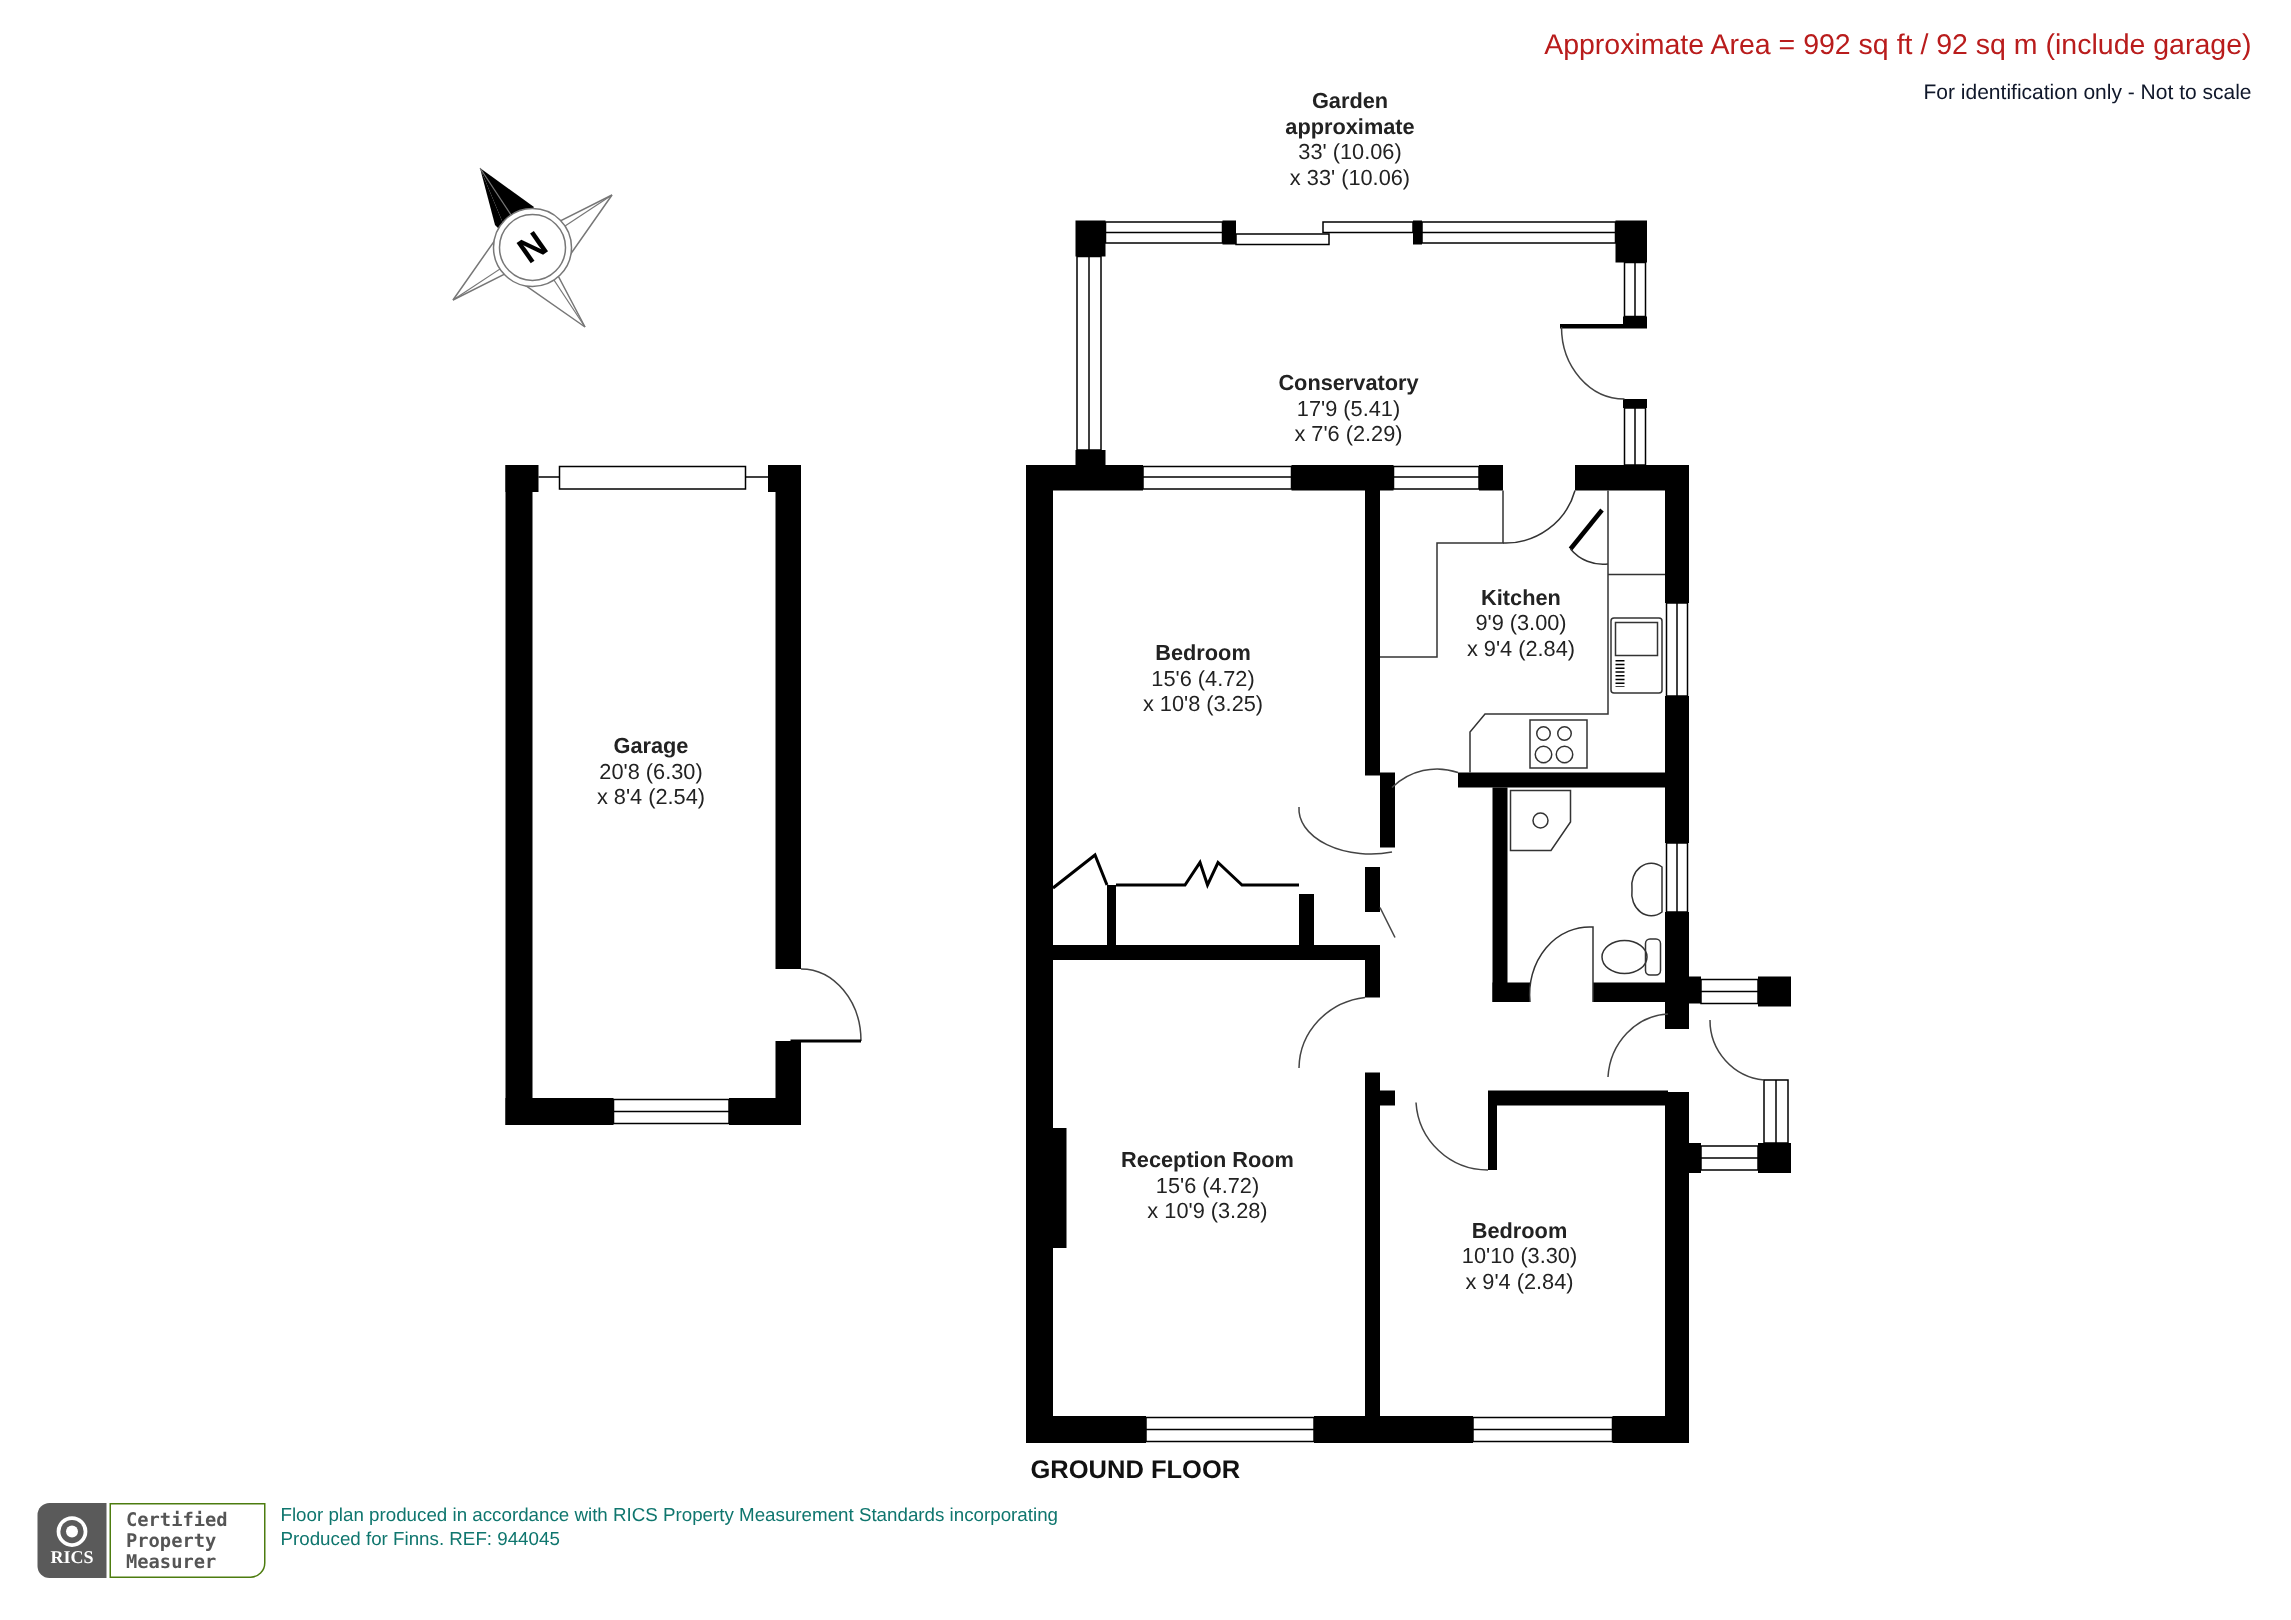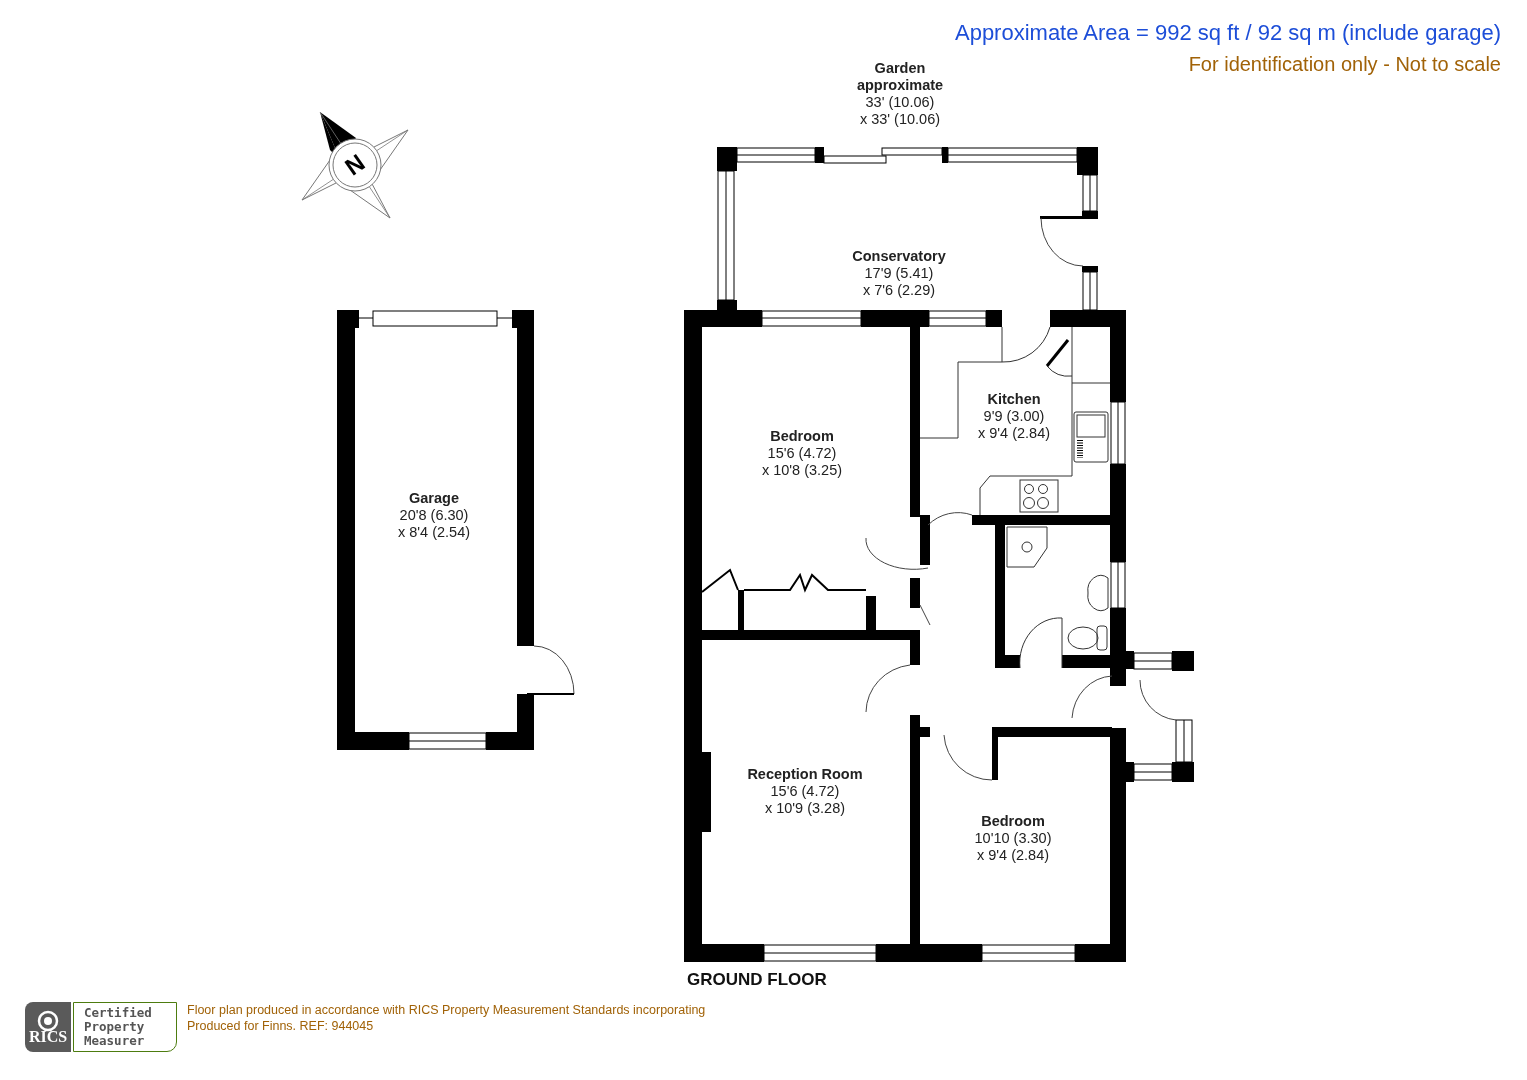--- a/index.html
+++ b/index.html
@@ -1,28 +1,28 @@
 <!DOCTYPE html>
 <html><head>
 <meta charset="utf-8">
 <style>
   html, body { margin: 0; padding: 0; background: #ffffff; }
   body { width: 1527px; height: 1080px; position: relative; overflow: hidden; font-family: "Liberation Sans", sans-serif; color: #1a1a1a; }
   #plan { position: absolute; left: 0; top: 0; width: 1527px; height: 1080px; }
-  .area-title { position: absolute; right: 26px; top: 20px; font-size: 22px; color: #1d4ed8; white-space: nowrap; }
-  .area-sub { position: absolute; right: 26px; top: 53px; font-size: 20px; color: #a16207; white-space: nowrap; }
+  .area-title { position: absolute; right: 26px; top: 20px; font-size: 19px; color: #b91c1c; white-space: nowrap; }
+  .area-sub { position: absolute; right: 26px; top: 53px; font-size: 14px; color: #0f172a; white-space: nowrap; }
   .room-label { position: absolute; text-align: center; transform: translateX(-50%); line-height: 17px; font-size: 14.5px; color: #222; white-space: nowrap; }
   .room-label .name { font-weight: bold; }
   .floor-label { position: absolute; left: 687px; top: 970px; font-size: 17px; font-weight: bold; color: #111; }
   .rics-box { position: absolute; left: 25px; top: 1002px; width: 152px; height: 50px; }
   .rics-dark { position: absolute; left: 0; top: 0; width: 46px; height: 50px; background: #5a5a5a; border-radius: 8px 0 0 8px; }
-  .rics-dark .txt { position: absolute; left: 0; width: 46px; bottom: 6px; text-align: center; color: #fff; font-weight: bold; font-size: 16px; font-family: "Liberation Serif", serif; }
+  .rics-dark .txt { position: absolute; left: 0; width: 46px; bottom: 6px; text-align: center; color: #fff; font-weight: bold; font-size: 12px; font-family: "Liberation Serif", serif; }
   .rics-light { position: absolute; left: 48px; top: 0; width: 102px; height: 48px; border: 1px solid #4d7c0f; border-radius: 0 0 10px 0; }
   .rics-light .txt { position: absolute; left: 10px; top: 3px; font-family: "DejaVu Sans Mono", monospace; font-weight: bold; font-size: 12.5px; line-height: 14px; color: #555; white-space: pre-line; }
-  .footer-text { position: absolute; left: 187px; top: 1003px; font-size: 12.5px; line-height: 15.5px; color: #a16207; }
+  .footer-text { position: absolute; left: 187px; top: 1003px; font-size: 12.5px; line-height: 15.5px; color: #0f766e; }
 </style>
 </head>
 <body>
 
 <svg id="plan" viewBox="0 0 1527 1080" xmlns="http://www.w3.org/2000/svg">
 
   <g>
     <polygon points="320,112 356,138 340,160" fill="#000"></polygon>
     <polygon points="320,112 340,160 330,150" fill="#000"></polygon>
     <polygon points="408,130 372,148 380,170" fill="none" stroke="#777" stroke-width="1"></polygon>

